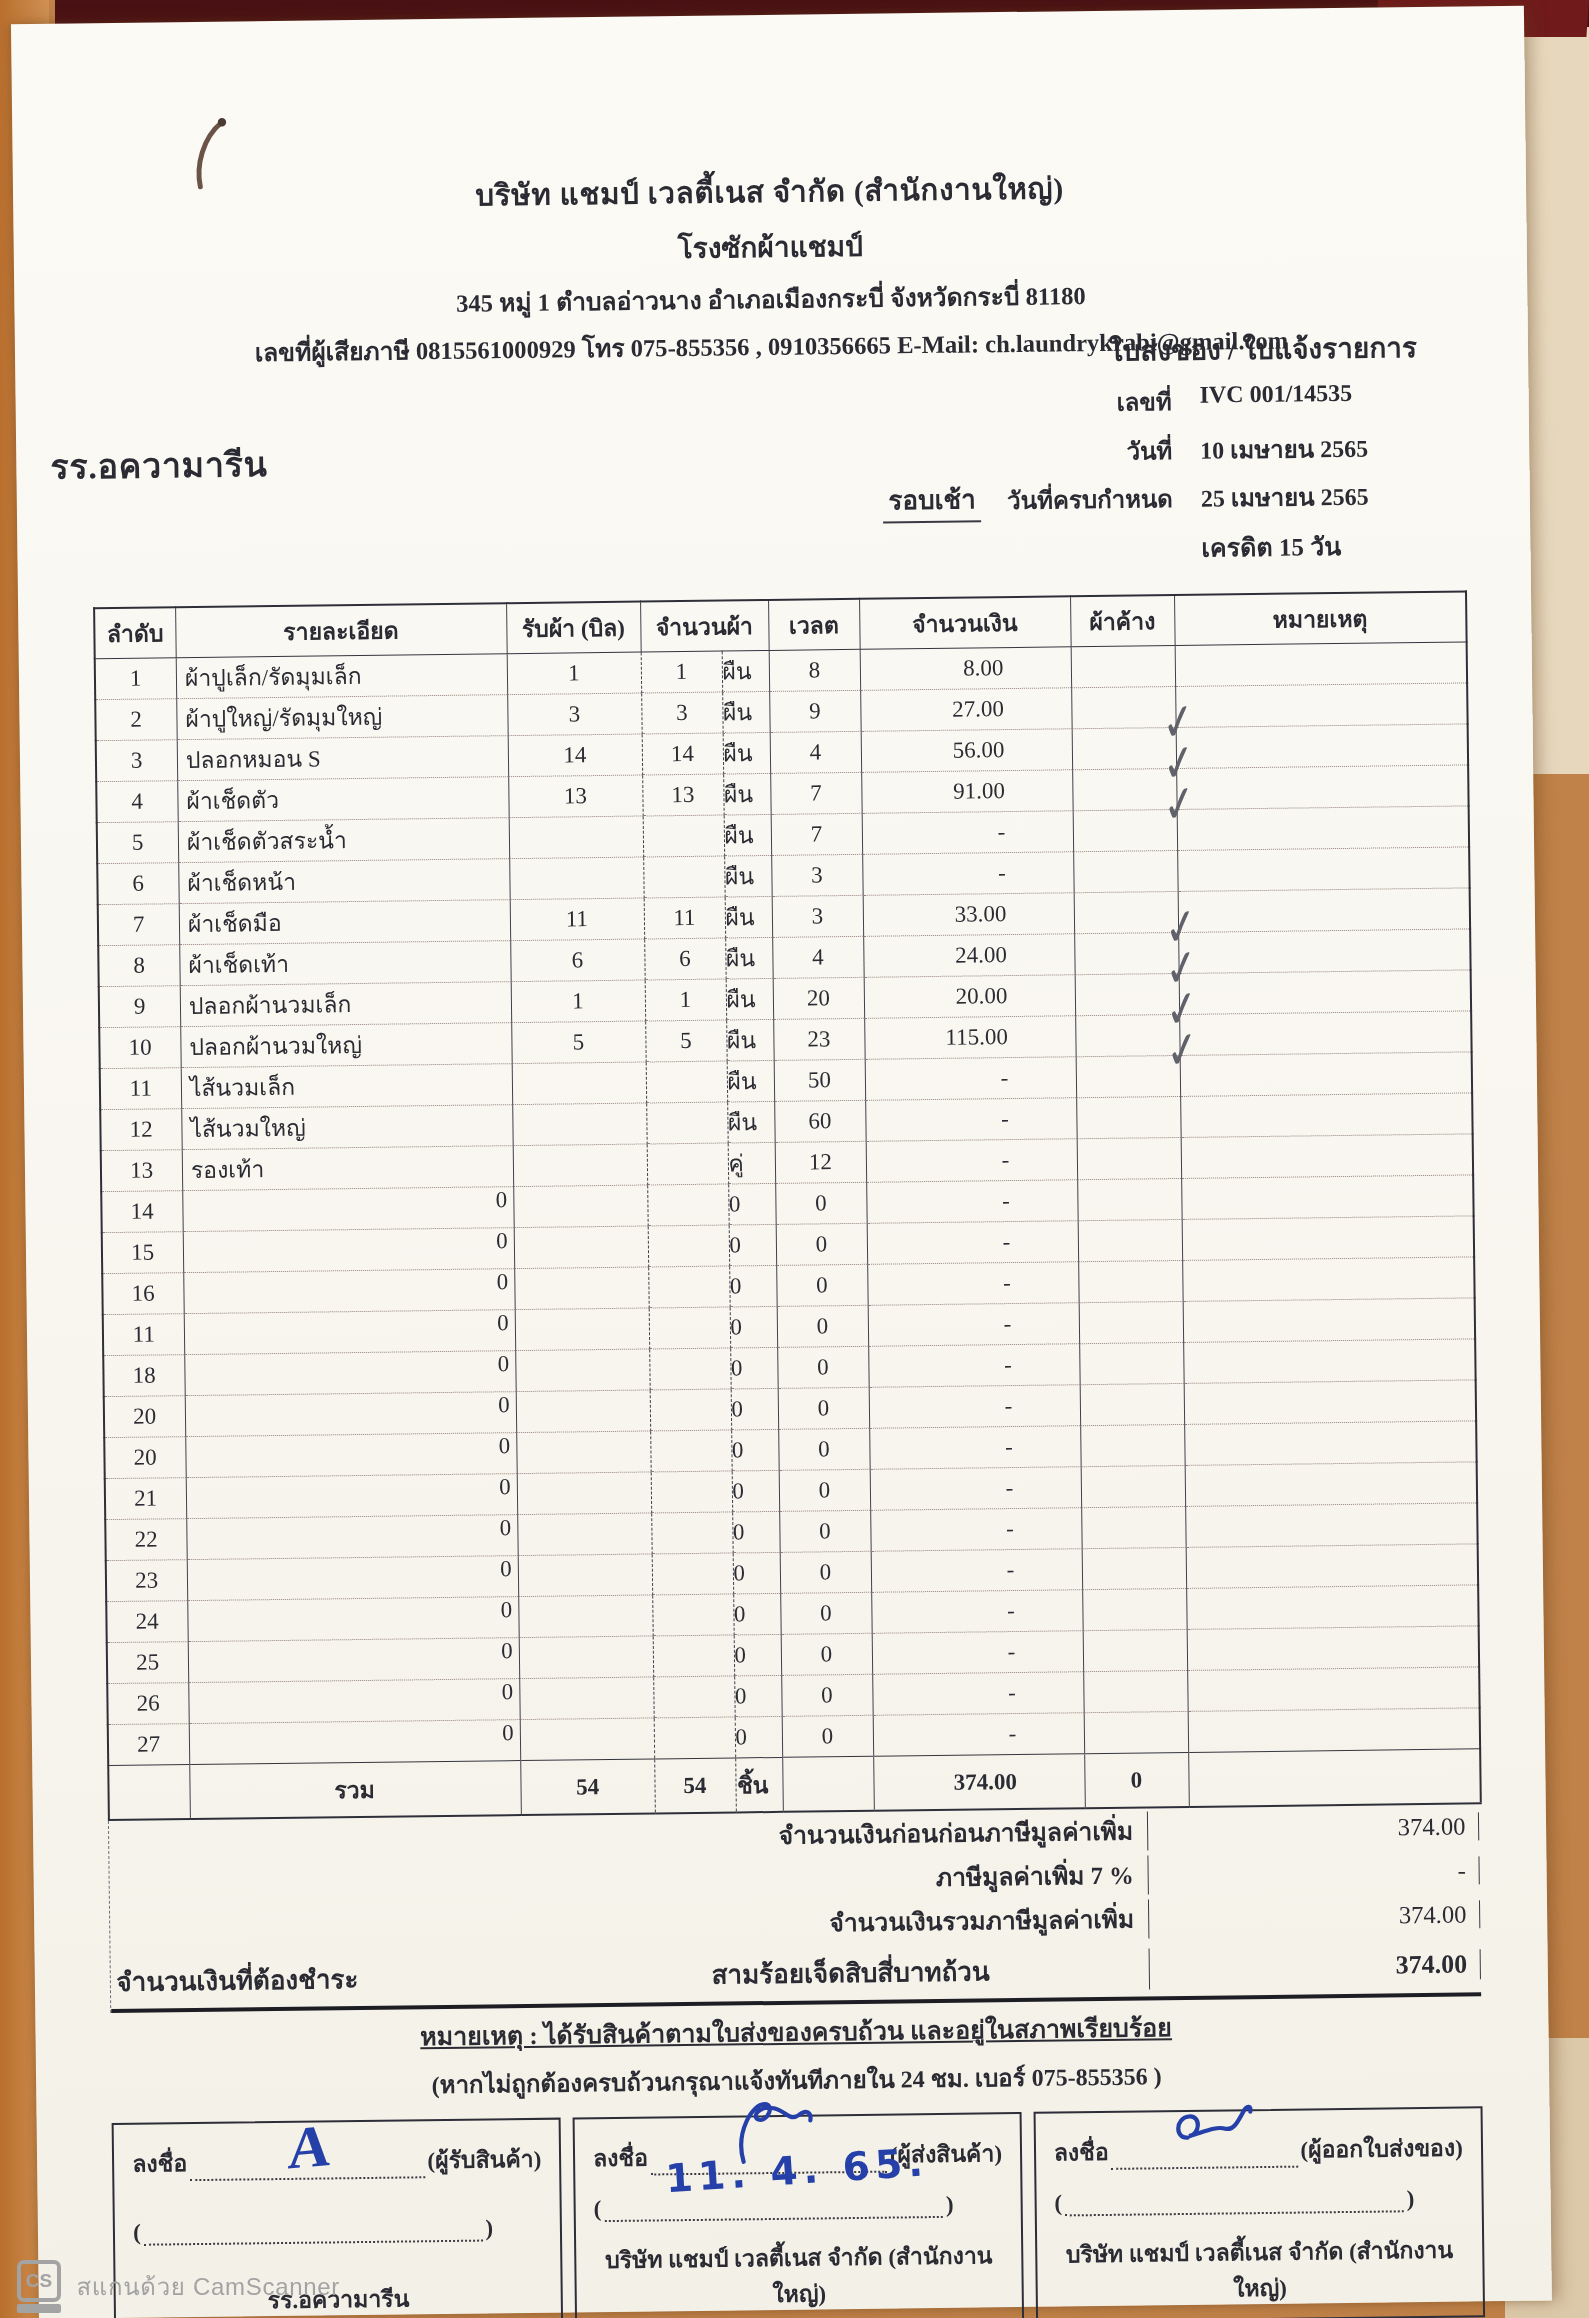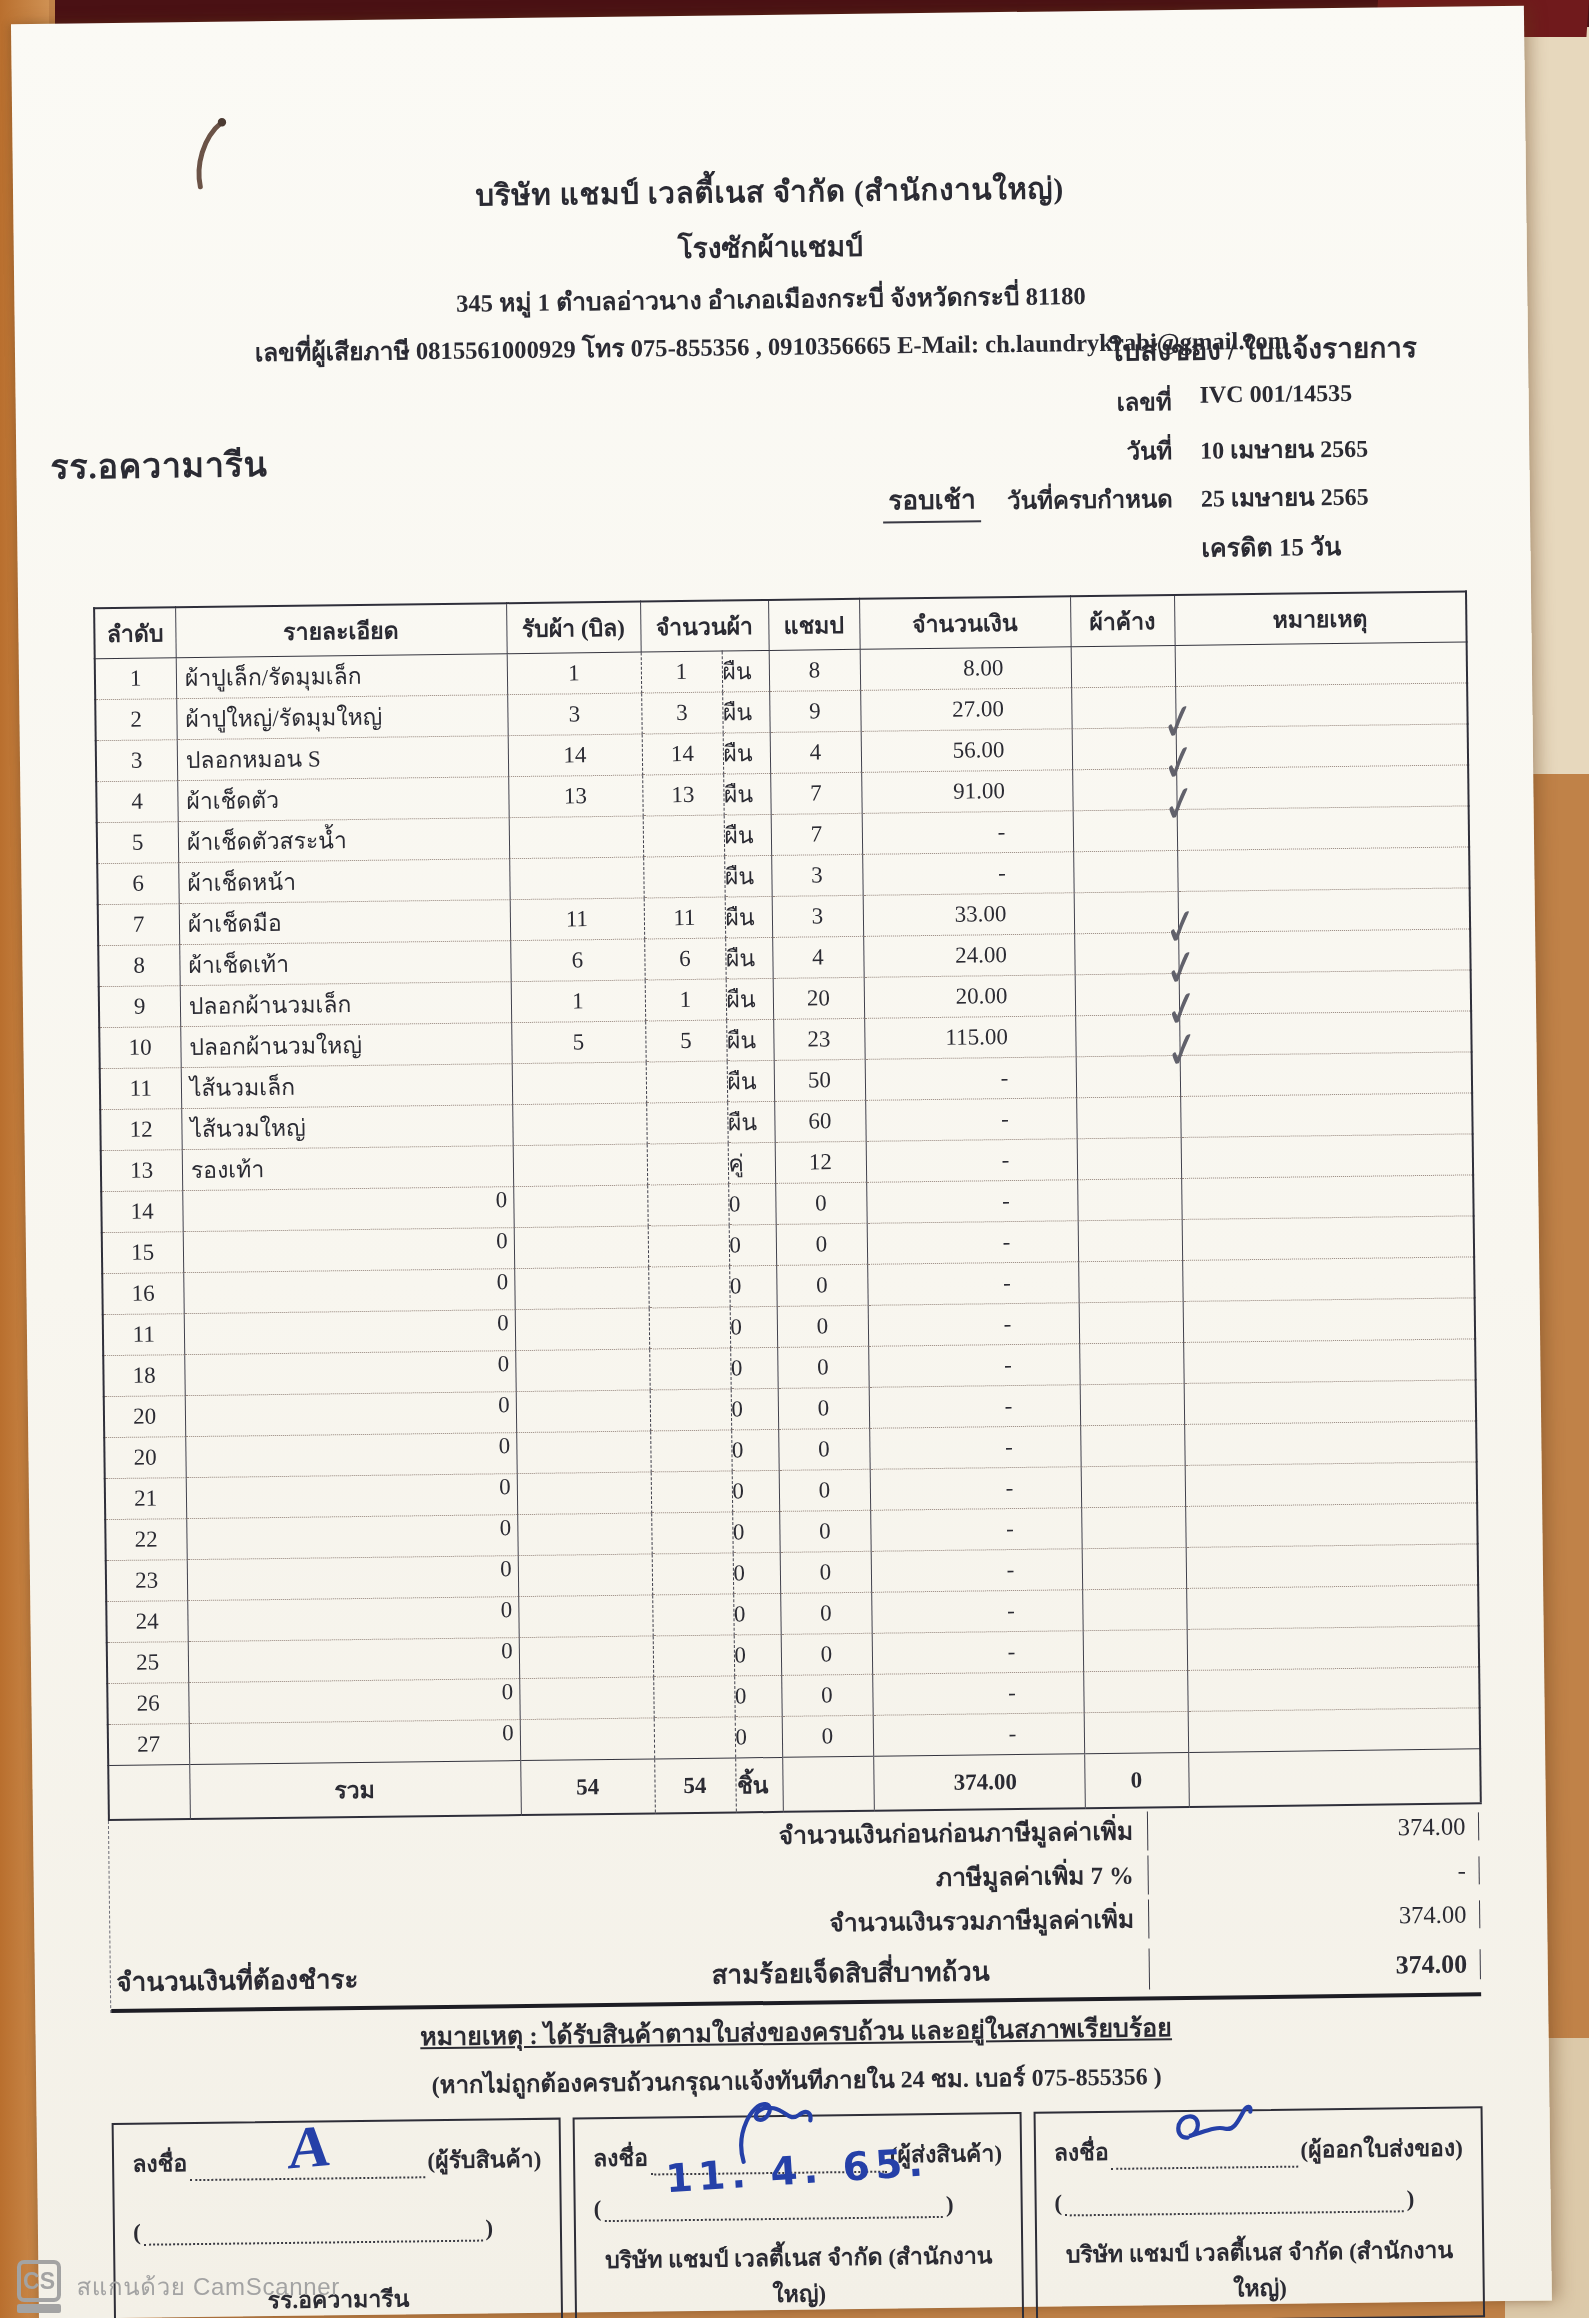--- a/index.html
+++ b/index.html
@@ -88,21 +88,21 @@
   .hand-sig{left:30%;top:-51px;}
   .hand-sig3{left:28%;top:-46px;}
   .hand-date{left:18%;top:-46px;font-size:39px;letter-spacing:5.6px;transform:rotate(-3deg);
     font-family:"DejaVu Sans",sans-serif;font-weight:bold;white-space:nowrap;}
   .sig-org{text-align:center;font-size:23px;}
   
   .cam-footer{position:absolute;left:17px;bottom:5.6px;display:flex;align-items:center;gap:15.5px;
     font-family:"Liberation Sans","DejaVu Sans",sans-serif;}
   .cs-icon{width:44px;display:flex;flex-direction:column;align-items:stretch;}
   .cs-top{border:4.2px solid #a3a3a3;border-radius:7px;height:34px;display:flex;align-items:center;
-    justify-content:center;font-size:23px;font-weight:bold;color:#a3a3a3;}
+    justify-content:center;font-size:19px;font-weight:bold;color:#a3a3a3;}
   .cs-bottom{height:9.1px;background:#a3a3a3;border-radius:2.1px;margin-top:2.1px;}
   .cam-text{font-size:24px;color:#a3a3a3;letter-spacing:0.7px;}
 </style>
 </head>
 <body>
 
 <div class="stage">
   <div class="wood-strip"></div>
   <div class="beige-right"></div>
   <div class="beige-br"></div>
@@ -149,21 +149,21 @@
           <col class="w-amt">
           <col class="w-over">
           <col class="w-rem">
       </colgroup>
       <thead>
         <tr>
           <th>ลำดับ</th>
           <th>รายละเอียด</th>
           <th>รับผ้า (บิล)</th>
           <th colspan="2">จำนวนผ้า</th>
-          <th>แชมป</th>
+          <th>เวลต</th>
           <th>จำนวนเงิน</th>
           <th>ผ้าค้าง</th>
           <th style="border-right:none">หมายเหตุ</th>
         </tr>
       </thead>
       <tbody id="items-body">
           <tr>
             <td class="c-no">1</td>
             <td class="c-desc">ผ้าปูเล็ก/รัดมุมเล็ก</td>
             <td class="c-recv">1</td>

